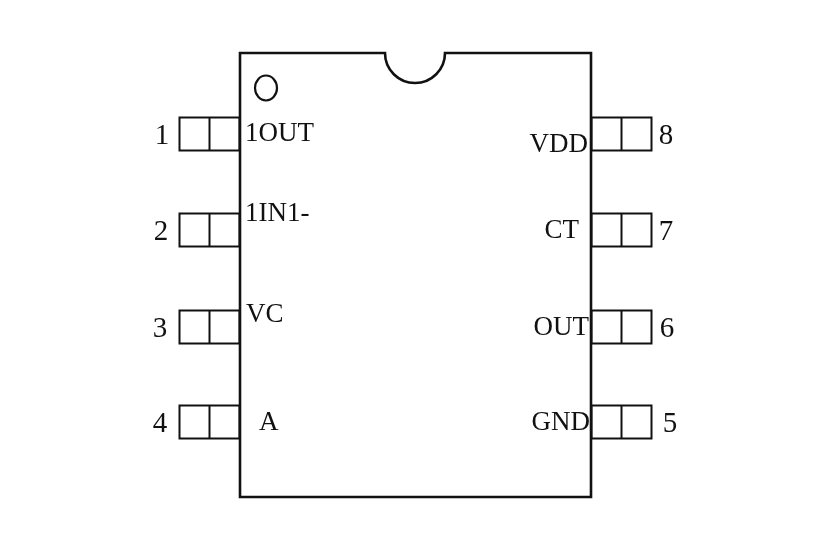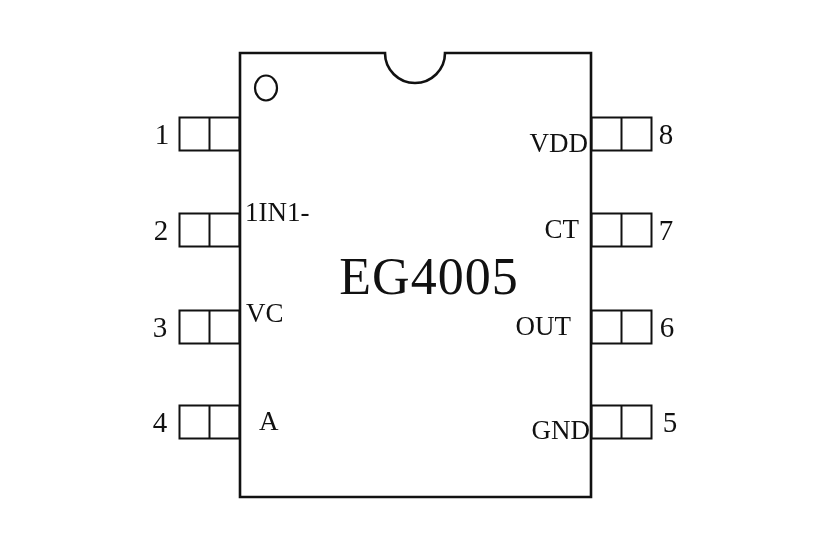--- a/index.html
+++ b/index.html
@@ -58,24 +58,24 @@
   <span class="pin-num" style="left:162px; top:134px">1</span>
   <span class="pin-num" style="left:161px; top:230px">2</span>
   <span class="pin-num" style="left:160px; top:327px">3</span>
   <span class="pin-num" style="left:160px; top:422px">4</span>
 
   <span class="pin-num" style="left:666px; top:134px">8</span>
   <span class="pin-num" style="left:666px; top:230px">7</span>
   <span class="pin-num" style="left:667px; top:327px">6</span>
   <span class="pin-num" style="left:670px; top:422px">5</span>
 
+  <span class="pin-label" style="left:245px; top:132px">1OUT</span>
   <span class="pin-label" style="left:245px; top:212px">1IN1-</span>
   <span class="pin-label" style="left:246px; top:313px">VC</span>
   <span class="pin-label" style="left:259px; top:421px">A</span>
 
   <span class="pin-label" style="right:243px; top:143px">VDD</span>
   <span class="pin-label" style="right:252px; top:229px">CT</span>
-  <span class="pin-label" style="right:260px; top:326px">OUT</span>
-  <span class="pin-label" style="right:241px; top:430px">GND</span>
+  <span class="pin-label" style="right:242px; top:326px">OUT</span>
+  <span class="pin-label" style="right:241px; top:421px">GND</span>
 
-  <span class="chip-title">EG4005</span>
 
 </div>
 
 </body></html>

